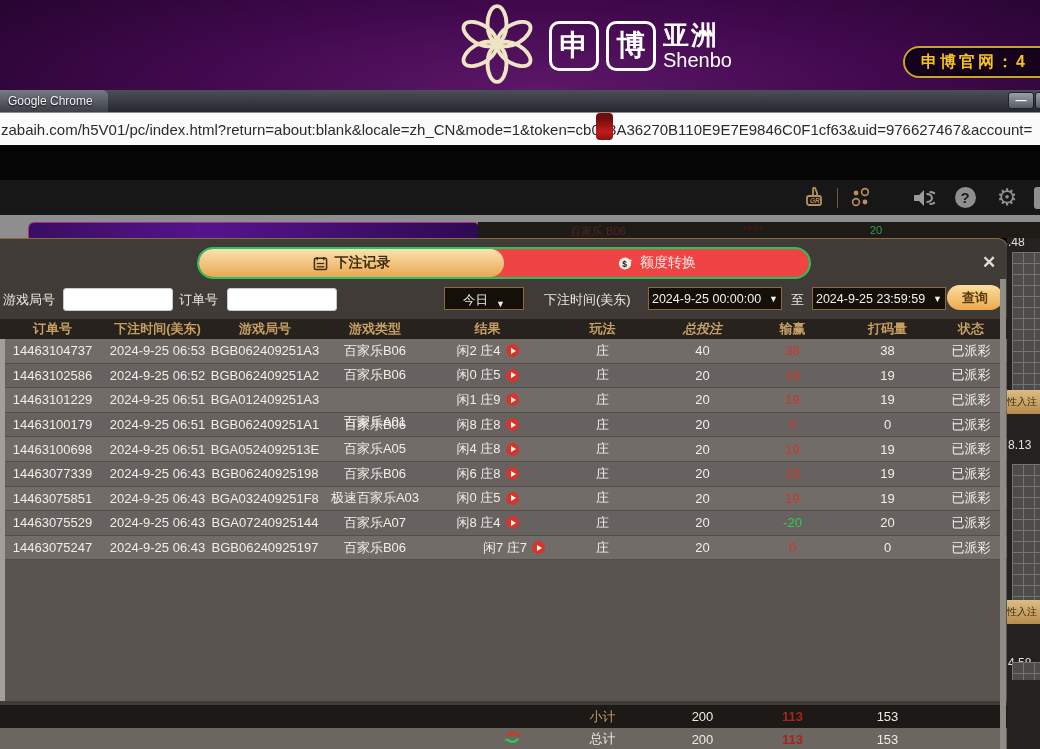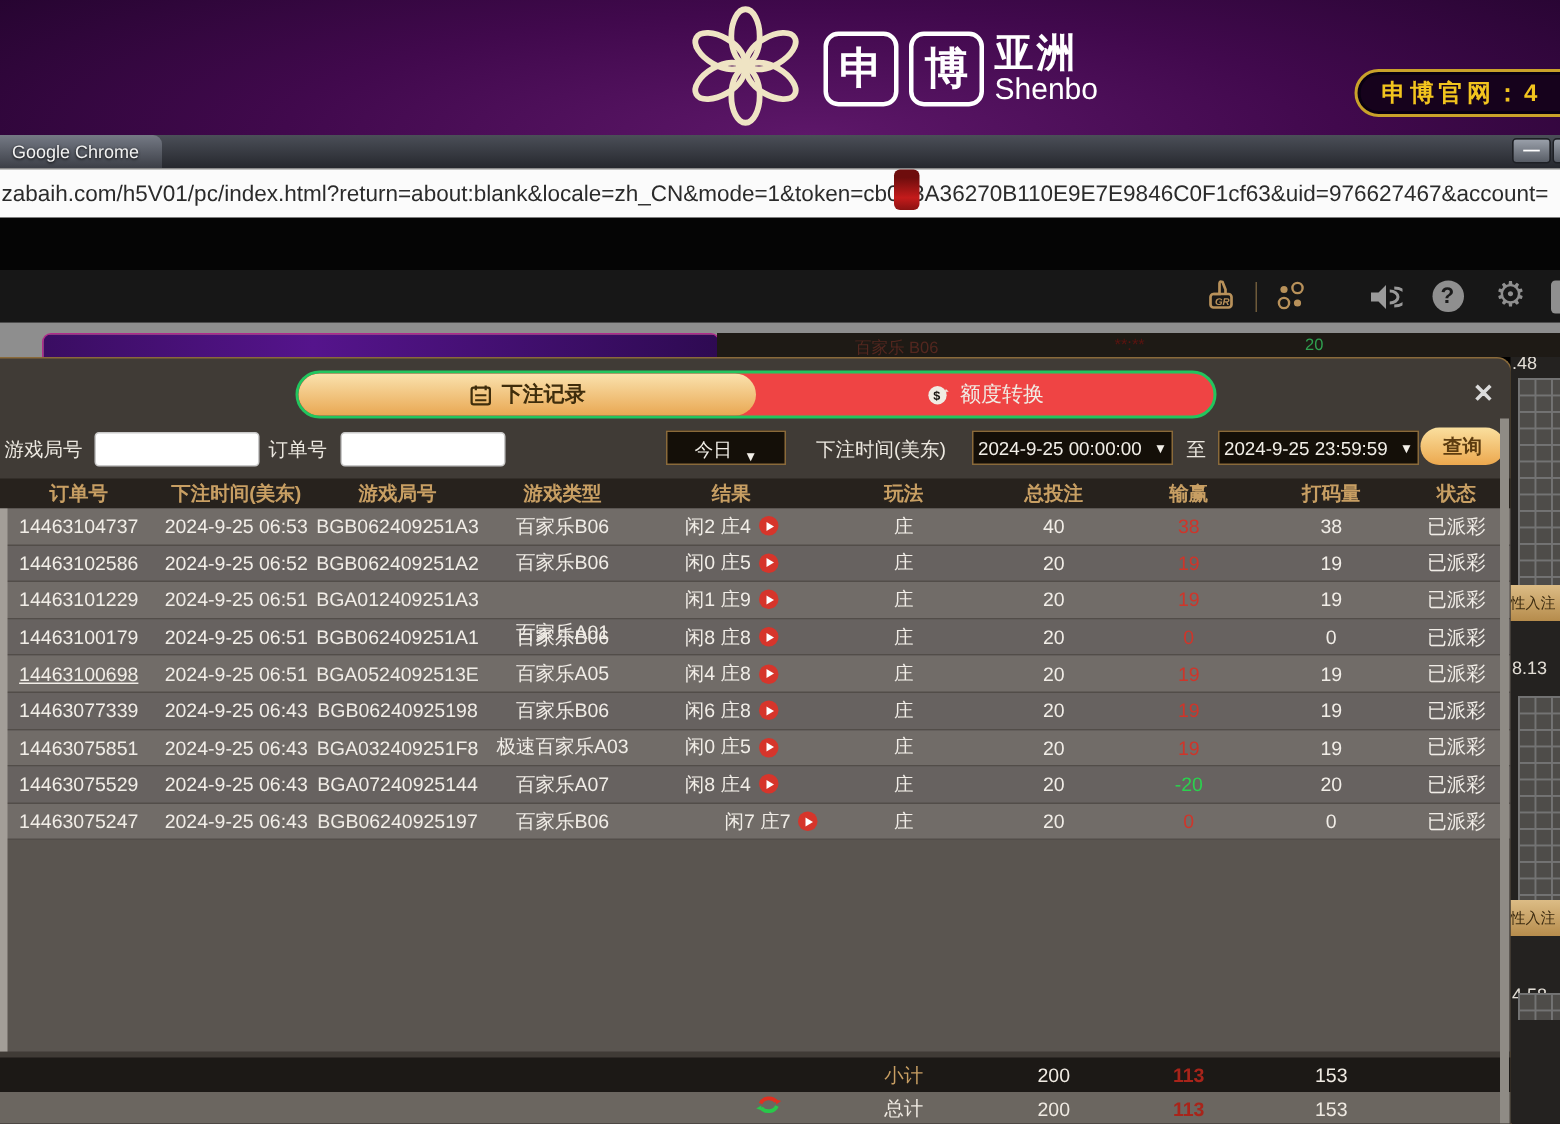--- a/index.html
+++ b/index.html
@@ -240,21 +240,21 @@
   </div>
   <div id="search-btn" class="abs">查询</div>
 
   <div id="thead" class="abs">
       <span class="hcell" style="width: 105px;">订单号</span>
       <span class="hcell" style="width: 105px;">下注时间(美东)</span>
       <span class="hcell" style="width: 110px;">游戏局号</span>
       <span class="hcell" style="width: 110px;">游戏类型</span>
       <span class="hcell" style="width: 115px;">结果</span>
       <span class="hcell" style="width: 115px;">玩法</span>
-      <span class="hcell" style="width: 85px;">总投注</span>
+      <span class="hcell" style="width: 85px; font-style: italic;">总投注</span>
       <span class="hcell" style="width: 95px;">输赢</span>
       <span class="hcell" style="width: 95px;">打码量</span>
       <span class="hcell" style="width: 72px;">状态</span>
     </div>
   <div id="table-zone" class="abs">
     <div id="tbody">
         <div class="trow">
           <span class="tcell" style="width: 105px;">14463104737</span>
           <span class="tcell" style="width: 105px;">2024-9-25 06:53</span>
           <span class="tcell" style="width: 110px;">BGB062409251A3</span>
@@ -308,21 +308,21 @@
             <span>闲8 庄8</span>
             <span class="play"></span>
           </span>
           <span class="tcell" style="width: 115px;">庄</span>
           <span class="tcell" style="width: 85px;">20</span>
           <span class="tcell win-pos" style="width: 95px;">0</span>
           <span class="tcell" style="width: 95px;">0</span>
           <span class="tcell" style="width: 72px;">已派彩</span>
         </div>
         <div class="trow">
-          <span class="tcell" style="width: 105px; text-decoration: underline;">14463100698</span>
+          <span class="tcell" style="width: 105px;">14463100698</span>
           <span class="tcell" style="width: 105px;">2024-9-25 06:51</span>
           <span class="tcell" style="width: 110px;">BGA0524092513E</span>
           <span class="tcell" style="width: 110px;">百家乐A05</span>
           <span class="tcell" style="width: 115px;">
             <span>闲4 庄8</span>
             <span class="play"></span>
           </span>
           <span class="tcell" style="width: 115px;">庄</span>
           <span class="tcell" style="width: 85px;">20</span>
           <span class="tcell win-pos" style="width: 95px;">19</span>

